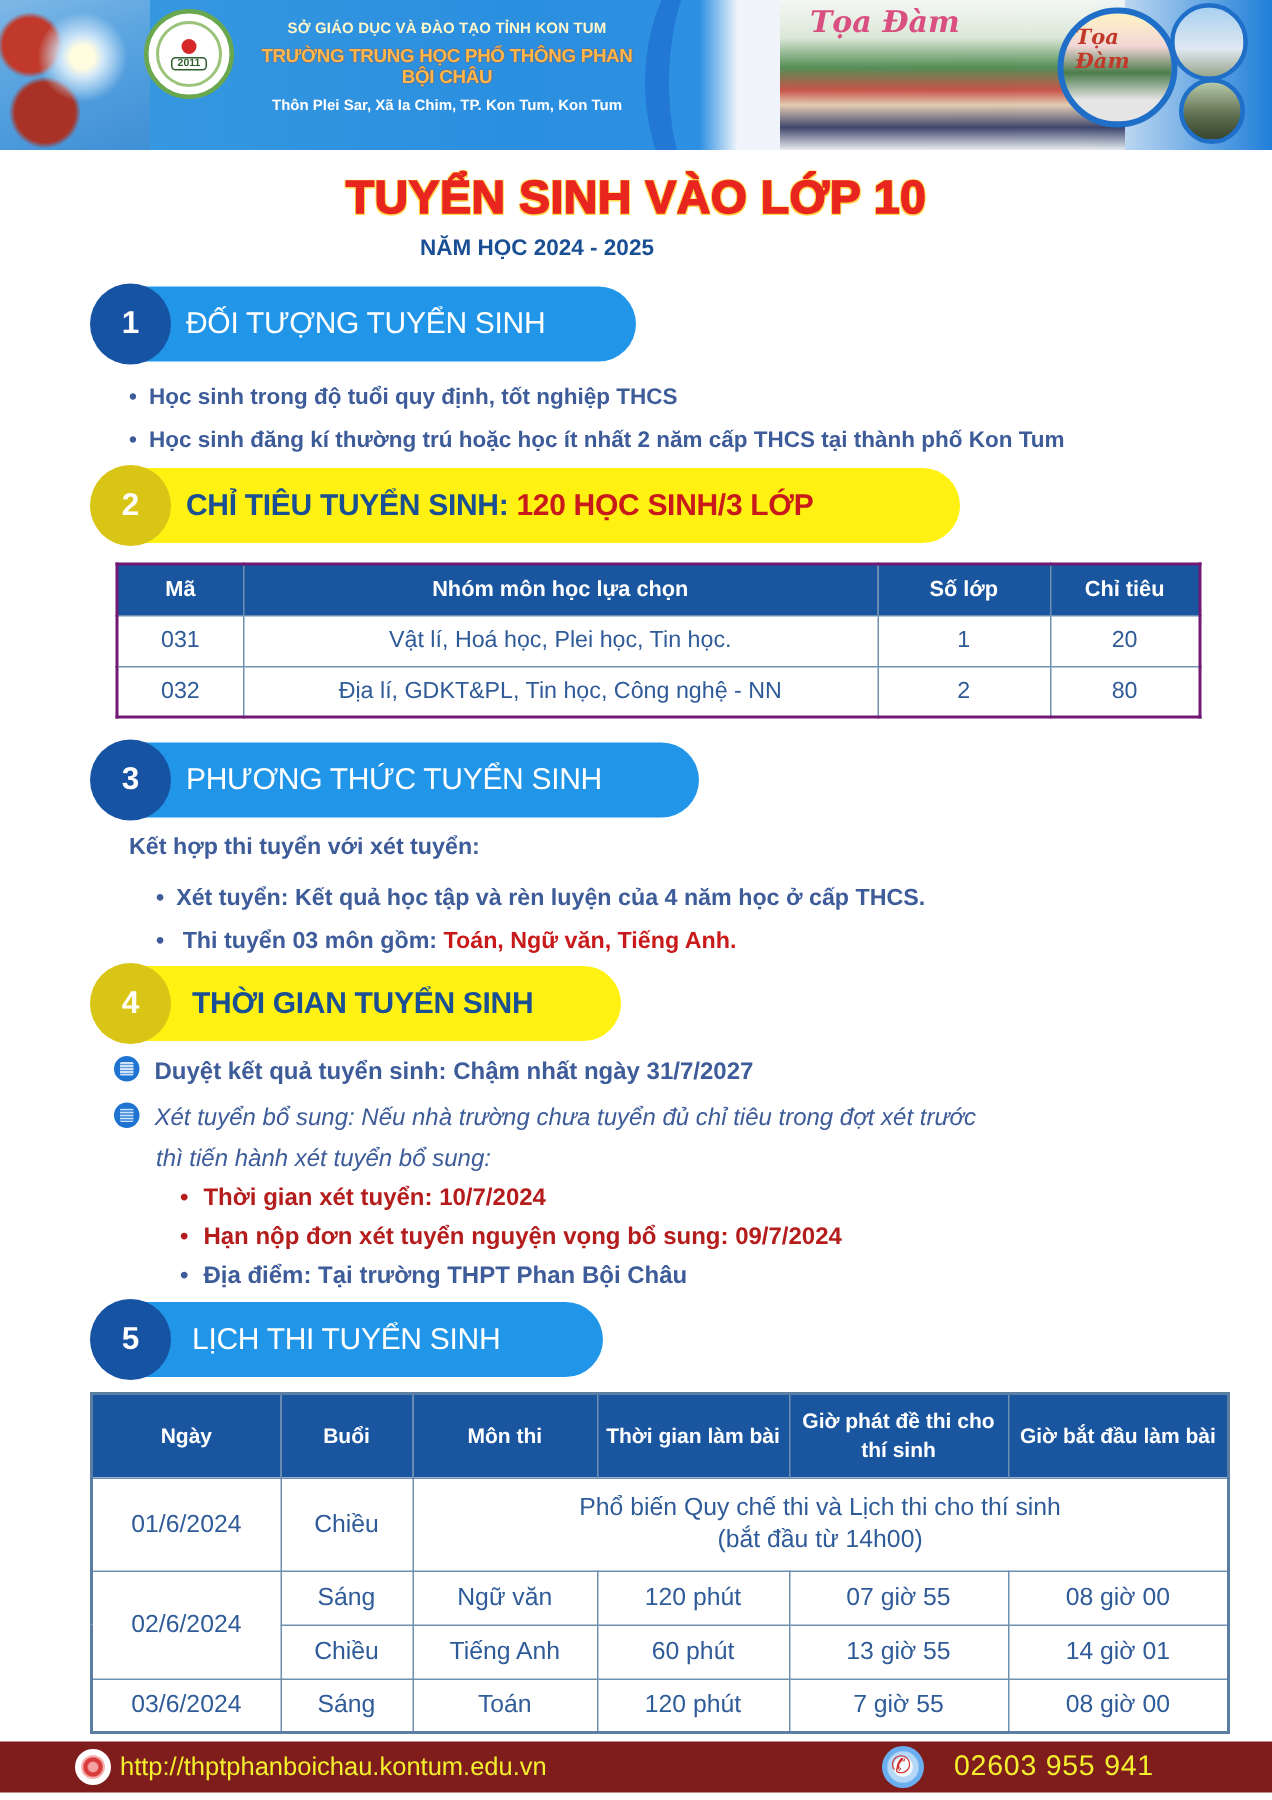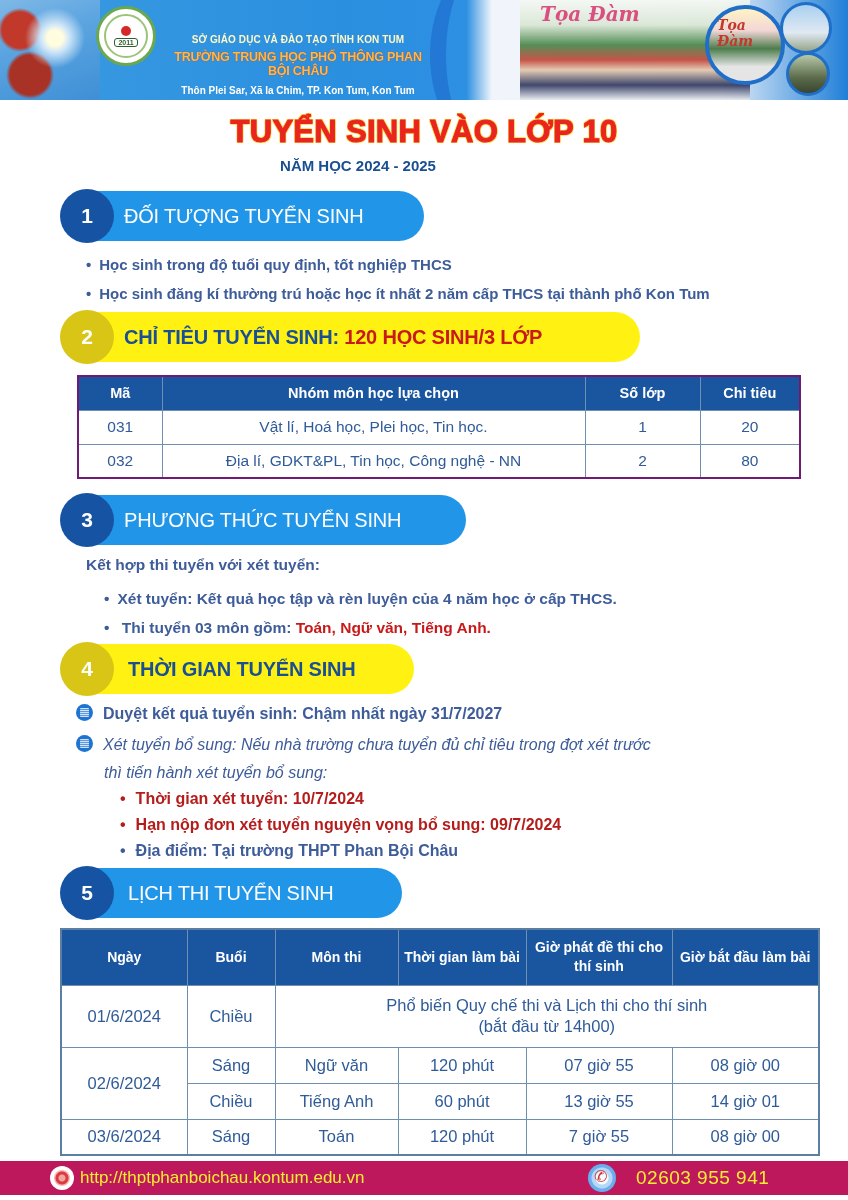--- a/index.html
+++ b/index.html
@@ -15,21 +15,21 @@
                 radial-gradient(circle at 30px 75px, #a93226 0 20px, transparent 24px),
                 linear-gradient(160deg, #7fb8e6 0%, #5aa4e0 40%, #3f8fd6 100%); }
   .banner-swoosh { position: absolute; left: 430px; top: -40px; width: 120px; height: 190px; border-radius: 50%;
     border-left: 16px solid #2278d4; background: transparent; }
   .logo { position: absolute; left: 96px; top: 6px; width: 60px; height: 60px; border-radius: 50%;
     background: #fff; border: 3px solid #6aa84f; display: flex; flex-direction: column; align-items: center; justify-content: center; }
   .logo-inner { width: 44px; height: 44px; border-radius: 50%; border: 2px solid #9bc47a; display: flex; flex-direction: column; align-items: center; justify-content: center; }
   .logo-mark { width: 10px; height: 10px; border-radius: 50%; background: #d62828; margin-bottom: 2px; }
   .logo-year { font-size: 7px; font-weight: bold; color: #2e5d2e; border: 1px solid #2e5d2e; padding: 0 3px; border-radius: 3px; }
   .banner-text { position: absolute; left: 168px; top: 14px; width: 260px; text-align: center; }
-  .banner-dept { font-family: "Liberation Sans", sans-serif; font-size: 10px; font-weight: bold; color: #fff7c9; letter-spacing: 0.1px; margin-top: 20px; }
+  .banner-dept { font-family: "Liberation Sans", sans-serif; font-size: 10px; font-weight: bold; color: #fff7c9; letter-spacing: 0.1px; }
   .banner-school { font-family: "Liberation Sans", sans-serif; font-size: 12.5px; font-weight: bold; color: #ffb84d; margin-top: 5px; text-shadow: 0 0 1px #b23b00; letter-spacing: -0.2px; }
   .banner-addr { font-size: 10px; font-weight: bold; color: #ffffff; margin-top: 7px; }
   .banner-photo-main { position: absolute; left: 520px; top: 0; width: 230px; height: 100px;
     background: linear-gradient(180deg, #f6f9f4 0%, #d8e6d2 25%, #3a7d3a 45%, #c0392b 60%, #e2c5a7 70%, #222a55 85%, #e9ecef 100%); opacity: 0.85; }
   .banner-photo-main .toa { position: absolute; left: 20px; top: 2px; font-family: "DejaVu Serif", serif; font-style: italic; font-weight: bold; color: #d6336c; font-size: 20px; }
   .circle-a { position: absolute; left: 705px; top: 5px; width: 80px; height: 80px; border-radius: 50%; border: 4px solid #1f6fc8;
     background: linear-gradient(180deg, #fff3c4 0%, #f2d6d6 30%, #4d7d4d 55%, #e5e5e5 80%); overflow: hidden; }
   .circle-a span { position: absolute; left: 8px; top: 8px; font-family: "DejaVu Serif", serif; font-style: italic; font-weight: bold; color: #c0392b; font-size: 14px; }
   .circle-b { position: absolute; left: 780px; top: 2px; width: 52px; height: 52px; border-radius: 50%; border: 3px solid #1f6fc8;
     background: linear-gradient(180deg, #a9d0f0 0%, #dfe9f2 60%, #97a58a 100%); }
@@ -82,21 +82,21 @@
   .sub-b.red { color: #b51c1c; }
   .sub-b.blue { color: #3d5c99; }
 
   
   .t2 { left: 60px; top: 928px; width: 760px; border: 2px solid #5b7fa3; }
   .t2 th { background: #1a56a0; color: #fff; font-weight: bold; font-size: 14px; line-height: 19px; height: 56px; border: 1px solid #6f8fb0; text-align: center; }
   .t2 td { color: #2f5b98; font-size: 16.5px; text-align: center; border: 1.5px solid #6f8fb0; background: #fff; height: 36px; line-height: 21px; }
   .t2 td.tall { height: 62px; }
 
   
-  .footer { position: absolute; left: 0; top: 1161px; width: 848px; height: 34px; background: #be185d; display: flex; align-items: center; }
+  .footer { position: absolute; left: 0; top: 1161px; width: 848px; height: 34px; background: #7f1d1d; display: flex; align-items: center; }
   .globe { position: absolute; left: 50px; top: 5px; width: 24px; height: 24px; border-radius: 50%; background: #fff; }
   .globe::after { content: ""; position: absolute; left: 4px; top: 4px; width: 16px; height: 16px; border-radius: 50%;
     background: radial-gradient(circle, #f4a3a3 0 3px, #d83c3c 4px 6px, #f7b3b3 7px); }
   .url { position: absolute; left: 80px; top: 7px; font-size: 17px; color: #f4ef2e; font-family: "Liberation Sans", sans-serif; }
   .phone-ic { position: absolute; left: 588px; top: 3px; width: 28px; height: 28px; border-radius: 50%; background: radial-gradient(circle, #f6fbff 0 6px, #b6d8f7 7px 10px, #6aaef0 11px); }
   .phone-ic::after { content: "✆"; position: absolute; left: 6px; top: 3px; font-size: 16px; color: #d32f2f; }
   .phone { position: absolute; left: 636px; top: 6px; font-size: 19px; color: #f4ef2e; letter-spacing: 0.5px; }
 </style>
 </head>
 <body>

